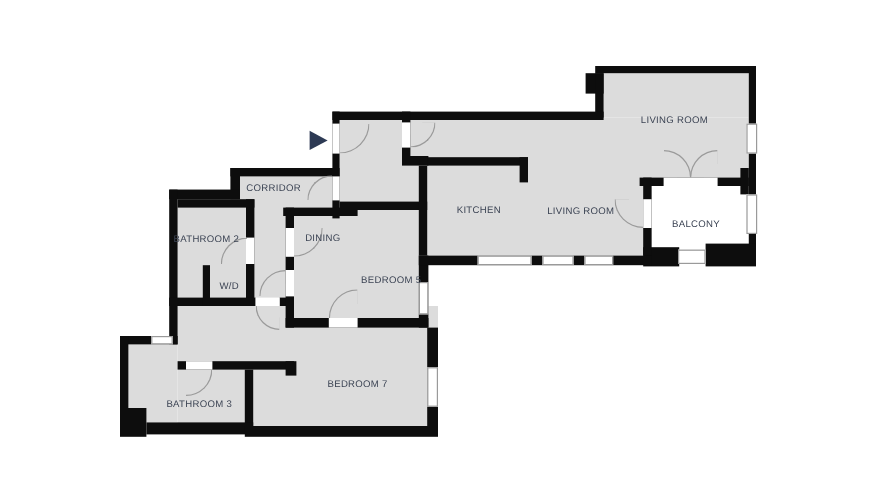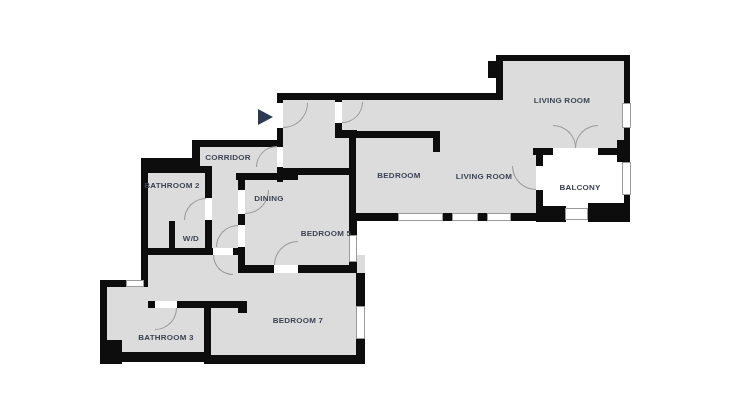--- a/index.html
+++ b/index.html
@@ -9,21 +9,21 @@
   .f  {position:absolute;background:var(--floor);}
   .bf {position:absolute;background:#ffffff;}
   .w  {position:absolute;background:var(--wall);}
   .gap{position:absolute;background:#ffffff;}
   .win{position:absolute;background:#ffffff;border:1px solid var(--frame);box-sizing:border-box;}
   .arc{position:absolute;box-sizing:border-box;}
   .arc.tl{border-right:1.4px solid var(--frame);border-bottom:1.4px solid var(--frame);border-bottom-right-radius:100%;}
   .arc.tr{border-left:1.4px solid var(--frame);border-bottom:1.4px solid var(--frame);border-bottom-left-radius:100%;}
   .arc.bl{border-right:1.4px solid var(--frame);border-top:1.4px solid var(--frame);border-top-right-radius:100%;}
   .arc.br{border-left:1.4px solid var(--frame);border-top:1.4px solid var(--frame);border-top-left-radius:100%;}
-  .lbl{position:absolute;transform:translate(-50%,-50%);color:var(--label);font-size:8px;font-weight:bold;
+  .lbl{position:absolute;transform:translate(-50%,-50%);color:var(--label);font-size:8px;font-weight:normal;
        letter-spacing:.03em;white-space:nowrap;}
   #entry-arrow{position:absolute;width:0;height:0;border-top:8px solid transparent;
        border-bottom:8px solid transparent;border-left:15px solid var(--entry_arrow);}
 </style>
 </head>
 <body>
 
 <div id="plan">
 
   <div class="f" style="left:283px;top:98px;width:341px;height:115px"></div>
@@ -107,24 +107,24 @@
   <div class="arc tr" style="left:213px;top:255px;width:20px;height:20px"></div>
   <div class="arc tl" style="left:155px;top:308px;width:22px;height:22px"></div>
   <div class="arc br" style="left:274px;top:241px;width:24px;height:24px"></div>
   <div class="arc tr" style="left:512px;top:166px;width:24px;height:24px"></div>
   <div class="arc bl" style="left:553px;top:125px;width:23px;height:23px"></div>
   <div class="arc br" style="left:575px;top:125px;width:23px;height:23px"></div>
 
   <div id="entry-arrow" style="left:258px;top:109px"></div>
 
   <span class="lbl" style="left:562px;top:100px">LIVING ROOM</span>
-  <span class="lbl" style="left:399px;top:175px">BEDROOM</span>
+  <span class="lbl" style="left:399px;top:175px">KITCHEN</span>
   <span class="lbl" style="left:484px;top:176px">LIVING ROOM</span>
   <span class="lbl" style="left:580px;top:187px">BALCONY</span>
   <span class="lbl" style="left:228px;top:157px">CORRIDOR</span>
   <span class="lbl" style="left:269px;top:198px">DINING</span>
-  <span class="lbl" style="left:172px;top:185px">BATHROOM 2</span>
+  <span class="lbl" style="left:172px;top:199px">BATHROOM 2</span>
   <span class="lbl" style="left:191px;top:238px">W/D</span>
   <span class="lbl" style="left:326px;top:233px">BEDROOM 5</span>
   <span class="lbl" style="left:298px;top:320px">BEDROOM 7</span>
   <span class="lbl" style="left:166px;top:337px">BATHROOM 3</span>
 
 </div>
 
 </body></html>

